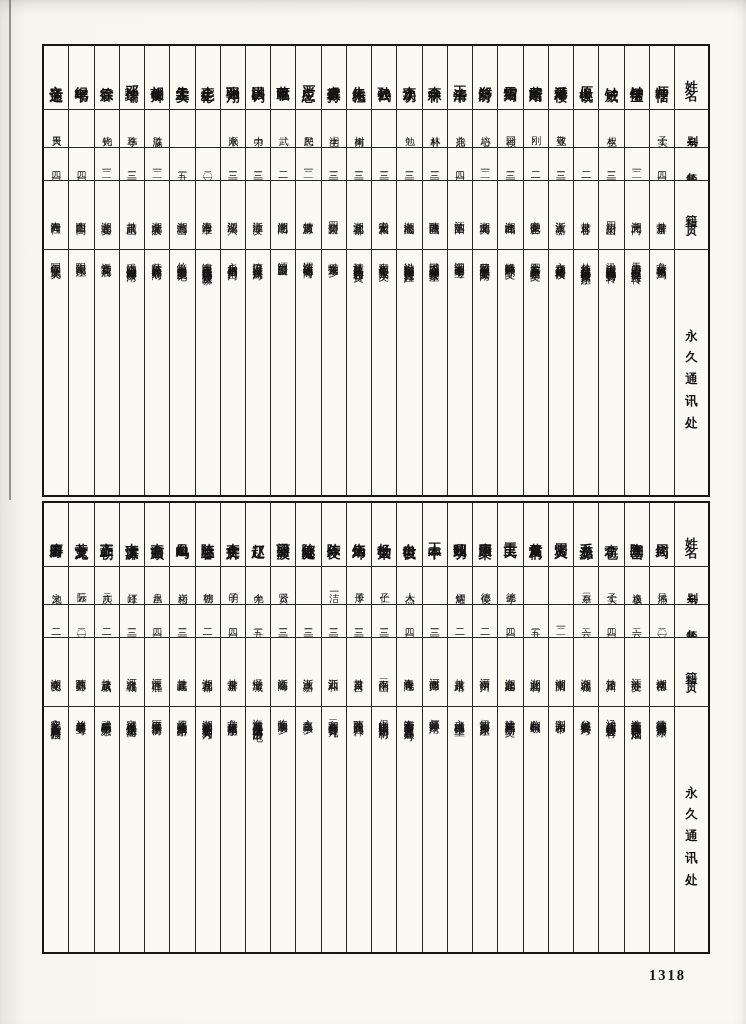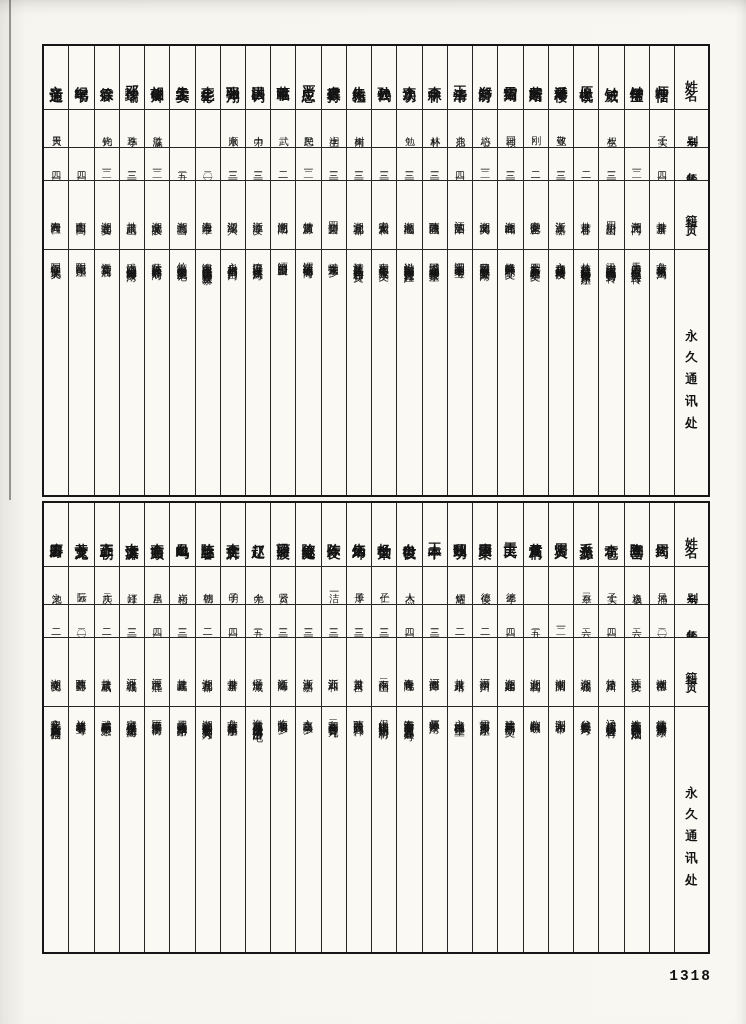--- a/index.html
+++ b/index.html
@@ -65,22 +65,22 @@
 
   .header-col .vtext { font-weight: 700; }
   .header-col .name-cell .vtext   { font-size: 13px; letter-spacing: 8px; }
   .header-col .alias-cell .vtext  { font-size: 11px; letter-spacing: 2px; }
   .header-col .age-cell .vtext    { font-size: 11px; letter-spacing: 1px; }
   .header-col .native-cell .vtext { font-size: 12px; letter-spacing: 10px; }
   .header-col .addr-cell          { align-items: center; padding-top: 0; }
   .header-col .addr-cell .vtext   { font-size: 12.5px; letter-spacing: 22px; }
 
   .page-number {
-    position: absolute; right: 34px; bottom: 40px;
-    font-family: Liberation Mono, monospace;
+    position: absolute; right: 60px; bottom: 40px;
+    font-family: Liberation Serif, serif;
     font-size: 14.5px; font-weight: 700; letter-spacing: 2px;
     color: #111;
   }
 </style>
 </head>
 <body>
 
 <div class="sheet">
   <div class="edge-line"></div>
 

